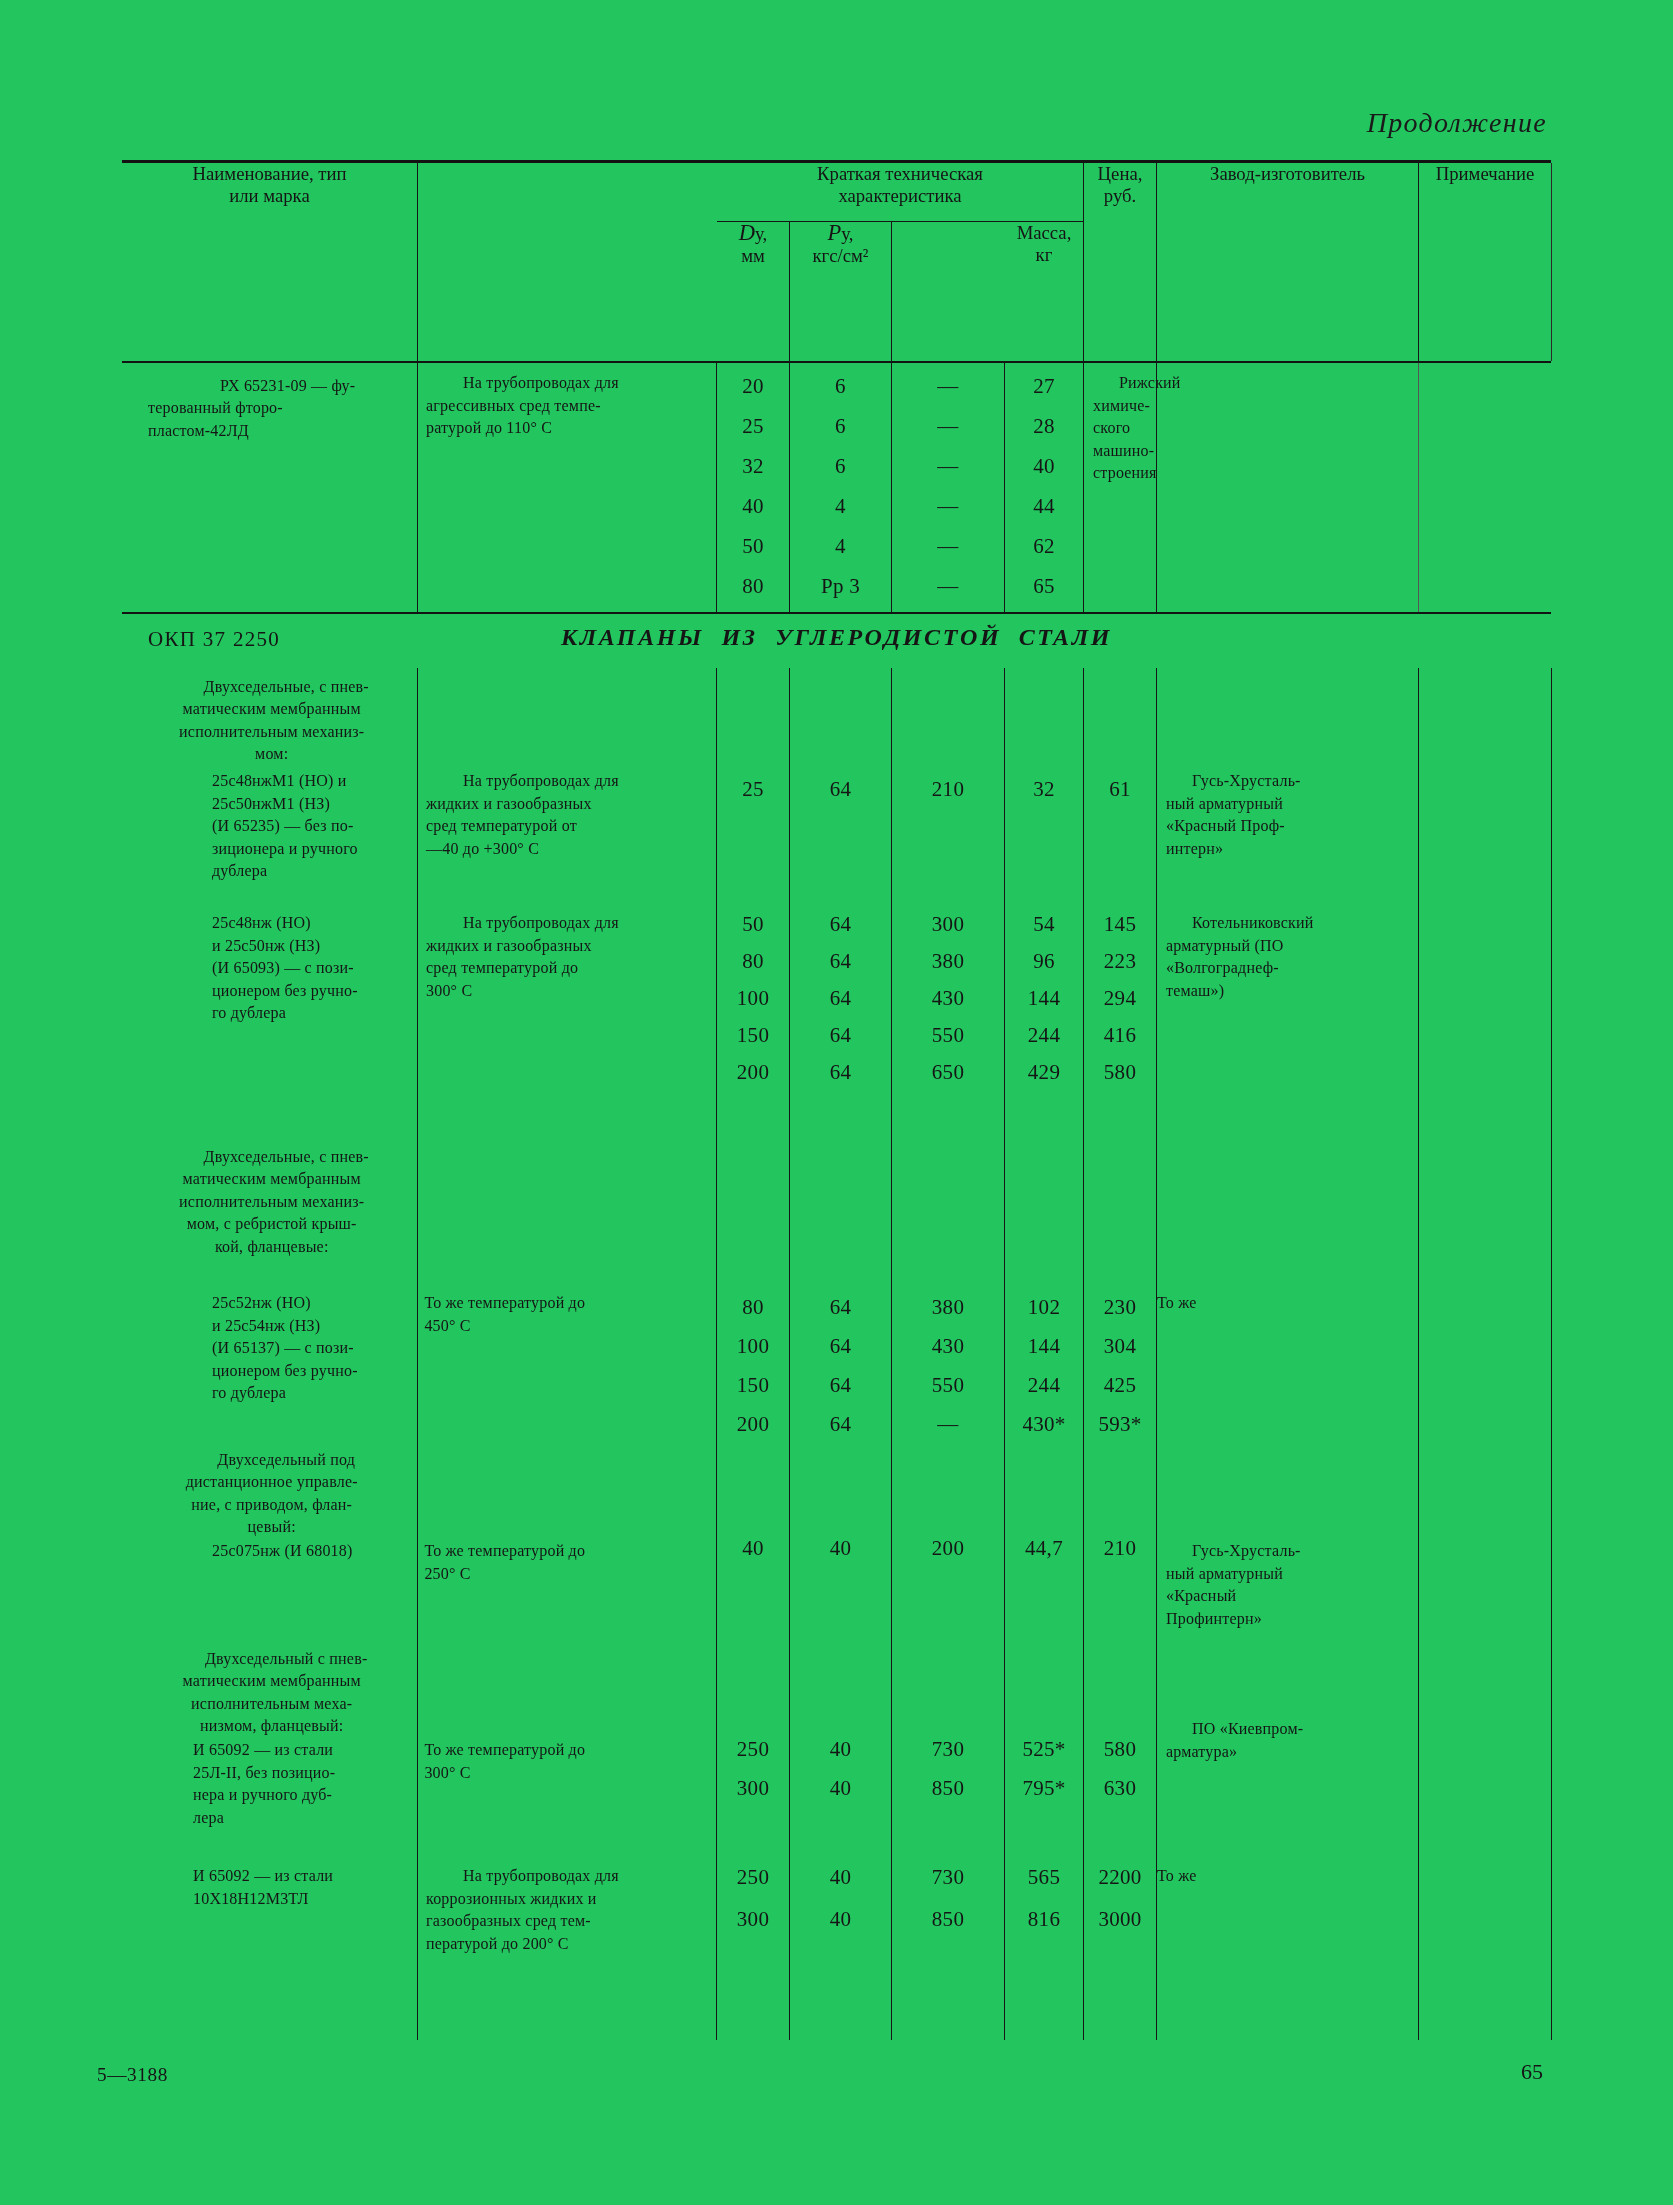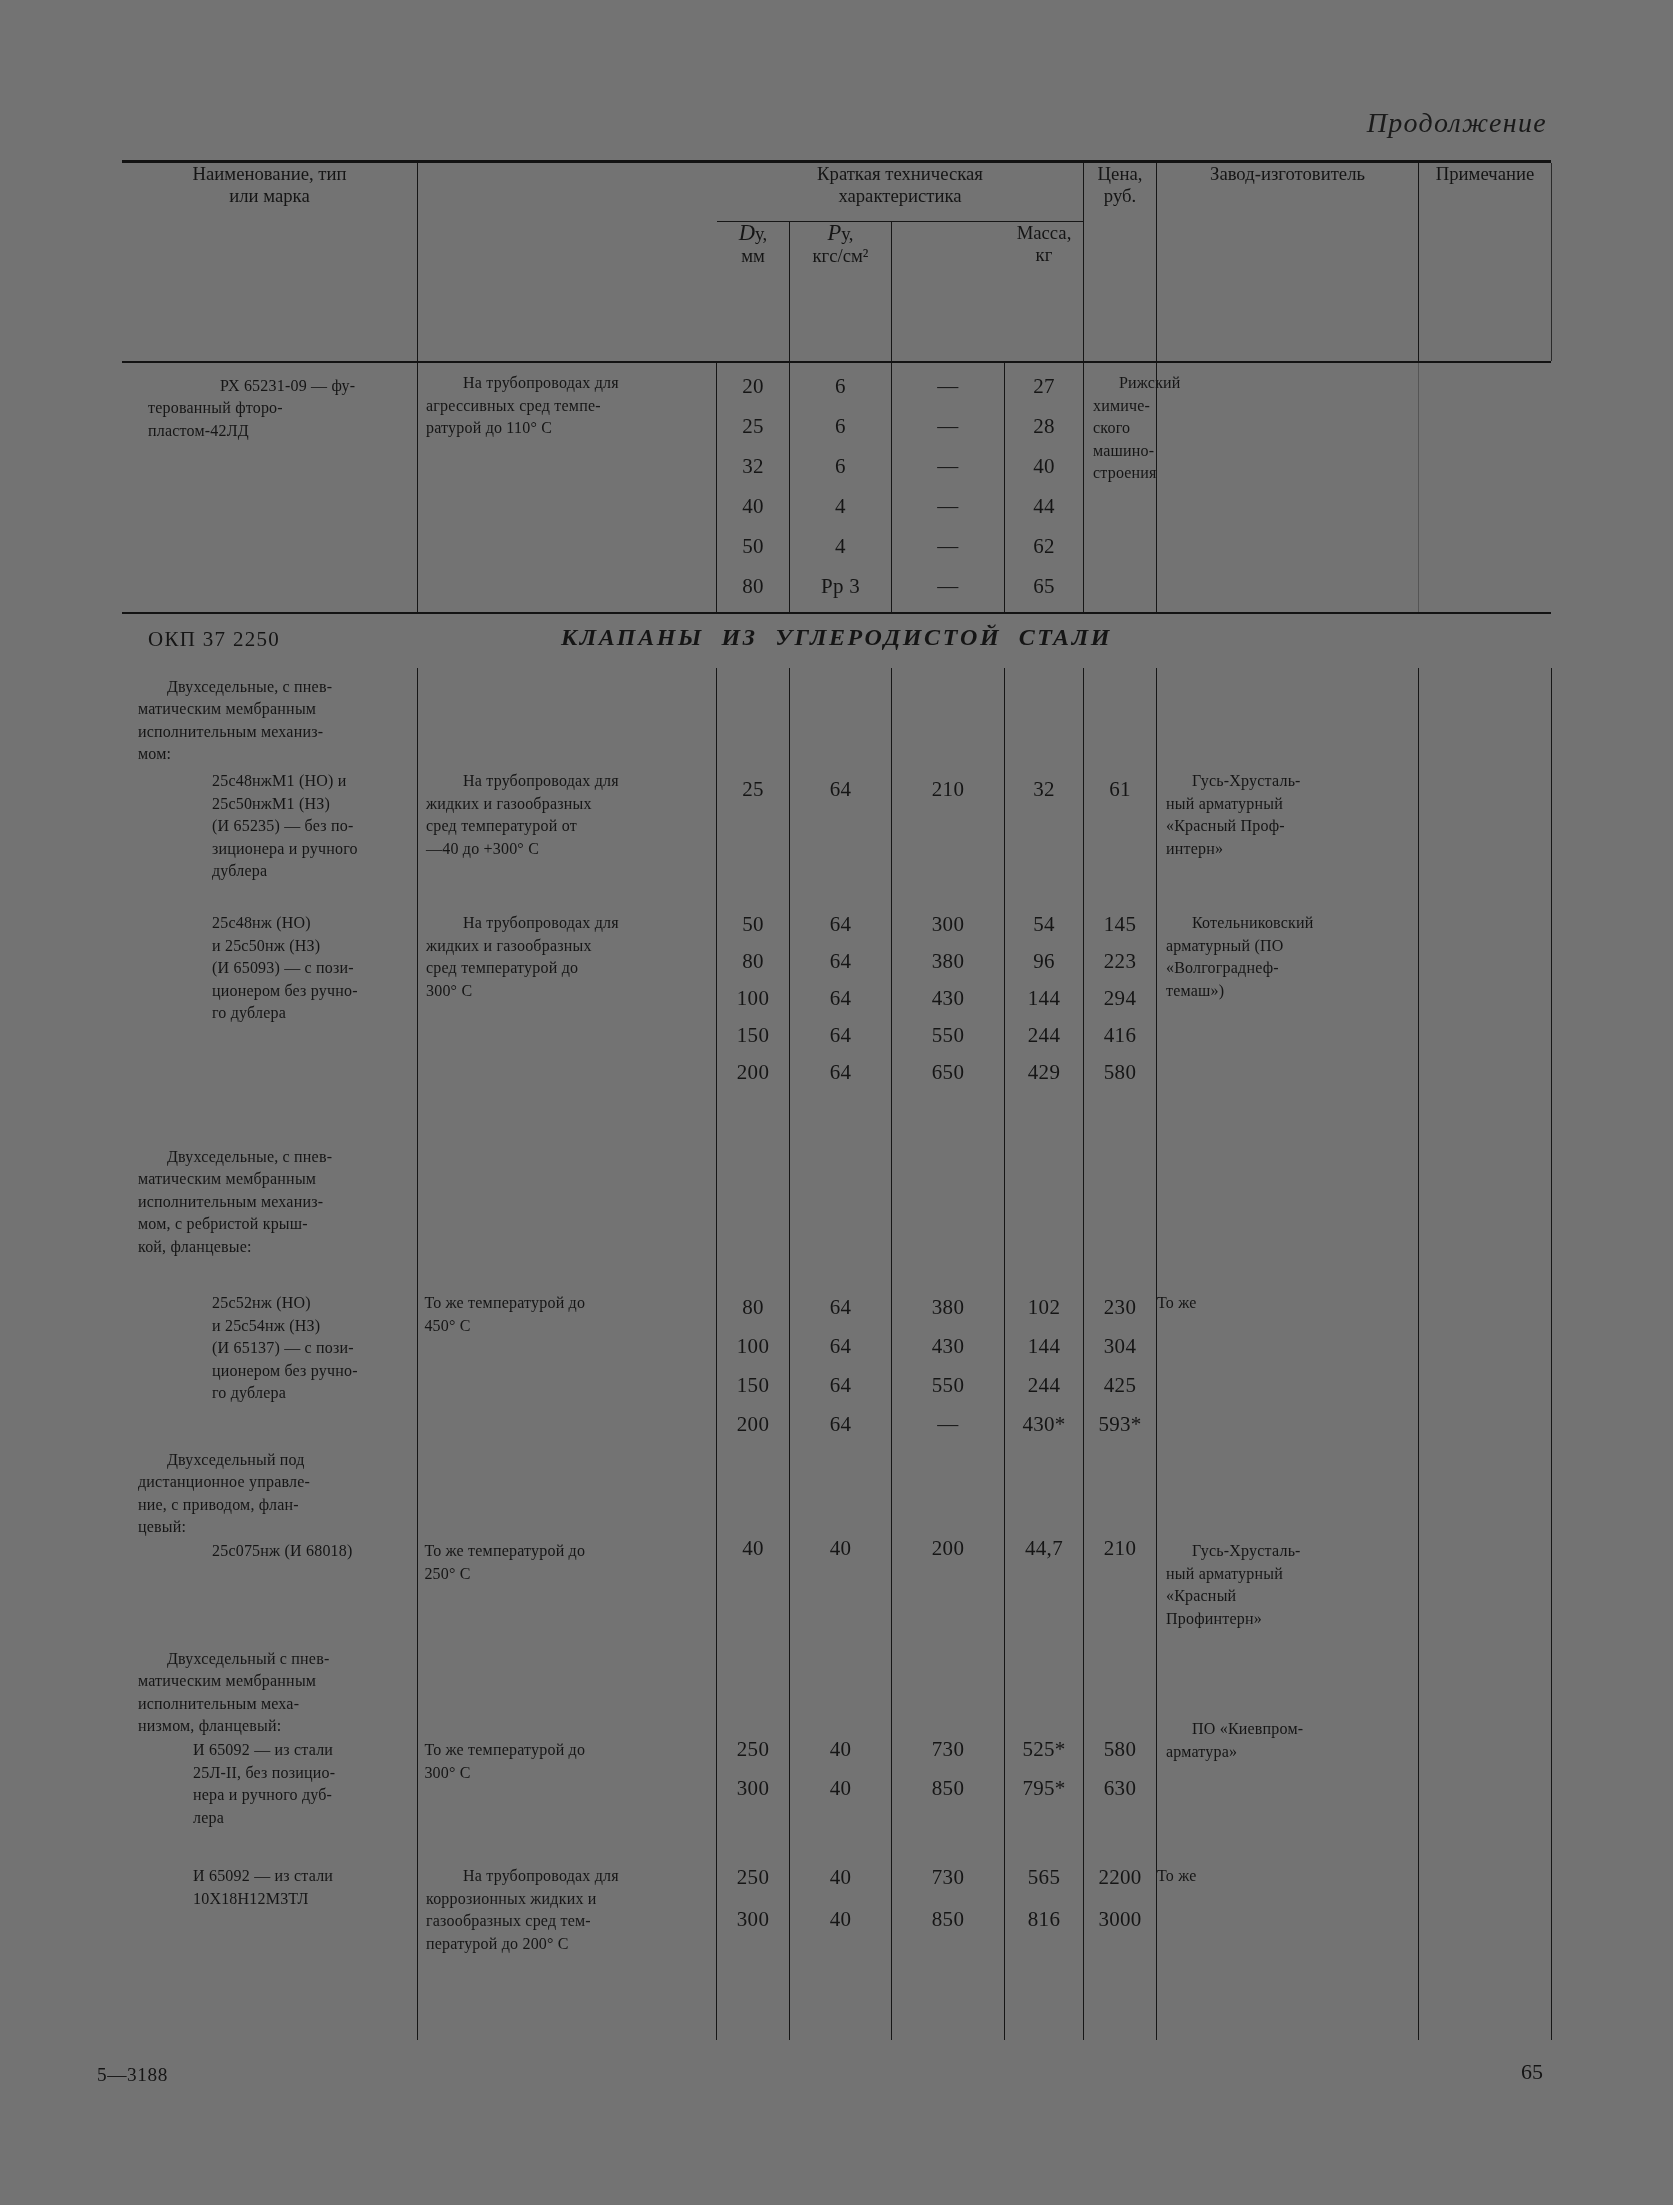--- a/index.html
+++ b/index.html
@@ -1,19 +1,19 @@
 <!DOCTYPE html>
 <html style="font-size:10.3px"><head>
 <meta charset="utf-8">
 <style>
   * { margin:0; padding:0; box-sizing:border-box; }
   html,body { background:#e8e8e4; }
   .page {
     position:relative; width:1673px; height:2205px;
-    background:#737373;
+    background:#22c55e;
     font-family:"Liberation Serif","DejaVu Serif",serif;
     color:#151515; overflow:hidden;
   }
   .continuation {
     position:absolute; top:107px; right:126px;
     font-style:italic; font-size:28px; letter-spacing:1.3px;
     color:#1a1a1a;
   }
   .catalog-table {
     position:absolute; left:122px; top:160px; width:1429px;
@@ -40,21 +40,21 @@
   .block-a .c9 { border-right:1.9px solid #555; }
   .section-band { height:54px; position:relative; }
   .okp { position:absolute; left:26px; top:13px; font-size:21px; letter-spacing:1.3px; }
   .section-title {
     position:absolute; left:0; right:0; top:10.3px; text-align:center;
     font-size:24px; font-weight:bold; font-style:italic;
     letter-spacing:2.6px; word-spacing:9px;
   }
   .txt { font-size:16px; line-height:22.5px; white-space:pre-line; letter-spacing:0.2px; }
   .name-a   { margin:11.6px 6.4px 0 26px;  text-indent:72px; }
-  .group    { margin:7.7px 11.6px 0 16px;  text-indent:29px; }
+  .group    { margin:7.7px 11.6px 0 16px;  text-indent:29px;text-align:center; }
   .model    { margin:9px 5.2px 0 90px; }
   .model-j  { margin:9px 5.2px 0 71px; }
   .purpose  { margin:9px 6.4px 0 6.4px; }
   .purpose.ind { text-indent:37px;margin-left:8px; }
   .factory  { margin:9px 9px 0 9px; text-indent:26px; }
   .factory.center { text-indent:0; margin-left:0; margin-right:0; }
   .vals { display:flex; flex-direction:column; align-items:center; padding-top:var(--pt,0px); }
   .vals .v { height:var(--vh,39px); display:flex; align-items:center; font-size:21px; letter-spacing:0.3px; }
   
   .footer-sig { position:absolute; left:97px; top:2064px; font-size:19.3px; letter-spacing:0.6px; }

